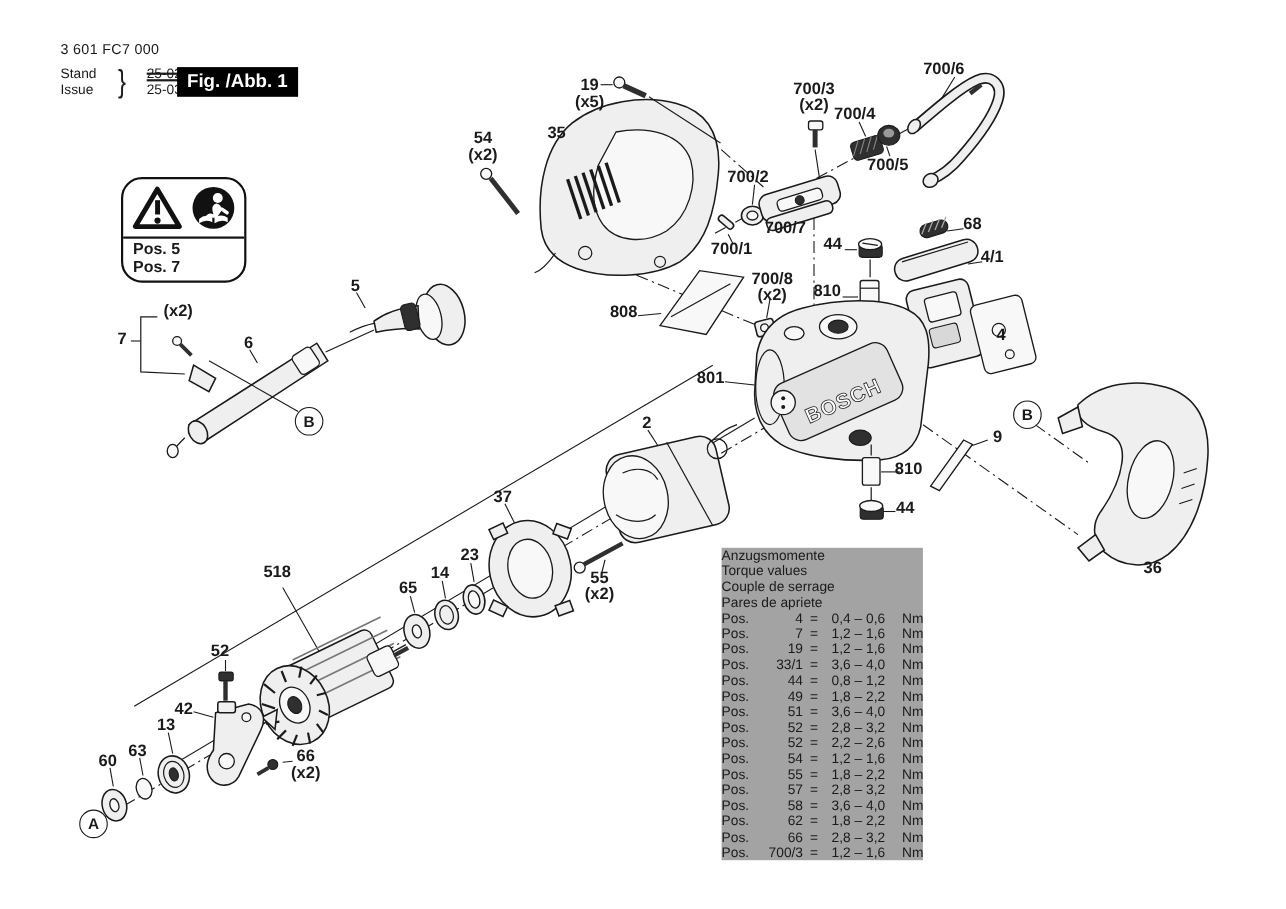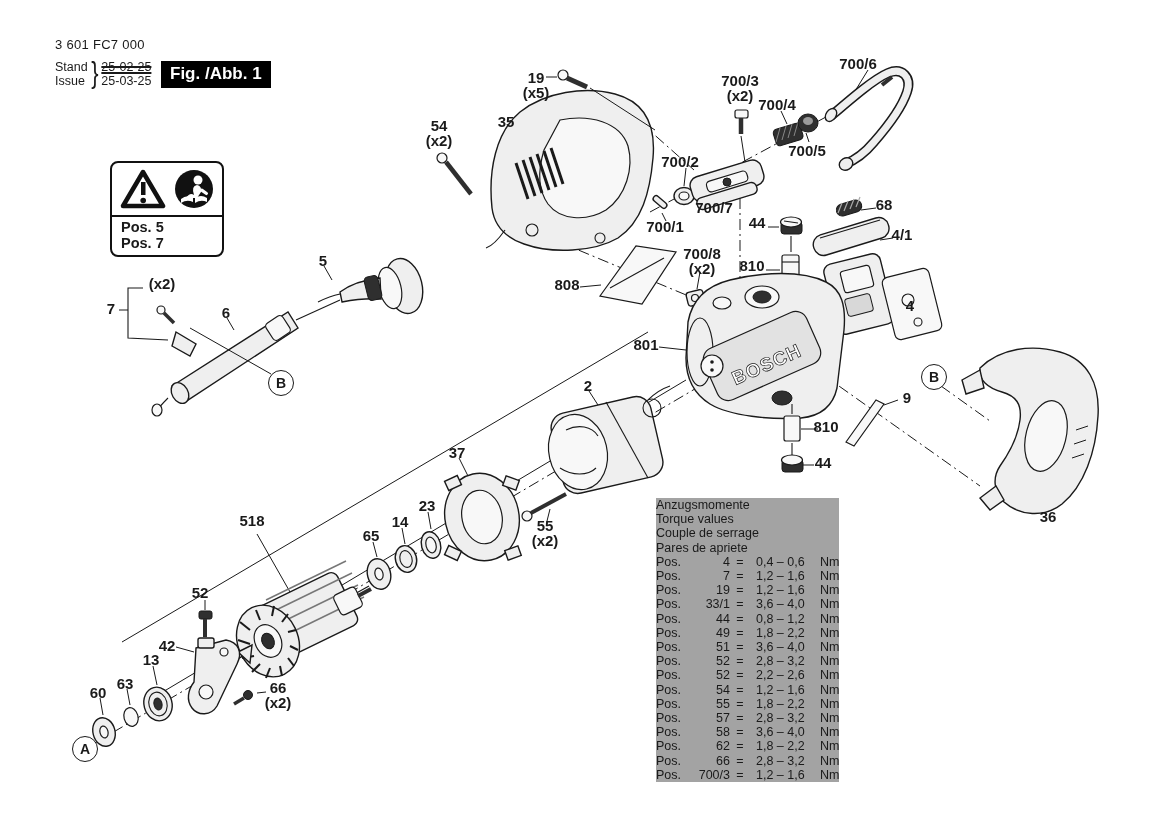--- a/index.html
+++ b/index.html
@@ -3,29 +3,29 @@
 <meta charset="utf-8">
 <style>
   html,body{margin:0;padding:0;background:#fff}
   .page{position:relative;width:1169px;height:826px;background:#fff;overflow:hidden;
         font-family:"Liberation Sans",sans-serif;color:#1a1a1a}
   .drawing{position:absolute;left:0;top:0;z-index:1}
 
   
   .hdr{position:absolute;left:55px;top:38px;z-index:3;font-size:13px;line-height:14px}
   .hdr .pn{margin-bottom:9px;letter-spacing:.3px}
-  .dates{display:flex;align-items:flex-start;gap:2px;font-size:12.5px}
+  .dates{display:flex;align-items:center;gap:18px;font-size:12.5px}
   .dates .c{display:flex;flex-direction:column;line-height:13.5px}
   .brace{font-size:29px;font-weight:400;transform:scaleX(.75);line-height:24px}
   .struck{text-decoration:line-through underline;text-decoration-thickness:1.5px}
   .figbox{position:absolute;left:161px;top:61px;z-index:3;background:#000;color:#fff;
           font-weight:700;font-size:17px;padding:3px 9px 4px}
 
   
-  .warn{position:absolute;left:110px;top:161px;width:110px;z-index:3;border:2.5px solid #111;border-radius:8px;background:#fff}
+  .warn{position:absolute;left:110px;top:161px;width:110px;z-index:3;border:2.5px solid #111;border-radius:19px;background:#fff}
   .warn .icons{display:flex;align-items:center;justify-content:center;gap:7px;padding:5px 4px;border-bottom:2.5px solid #111}
   .warn .postxt{padding:3px 9px 4px;font-weight:700;font-size:14.5px;line-height:15.5px}
 
   
   .lbl{position:absolute;z-index:2;transform:translate(-50%,-50%);font-weight:700;font-size:15px;
        line-height:15px;text-align:center;white-space:nowrap}
   .ref{position:absolute;z-index:2;transform:translate(-50%,-50%);width:24px;height:24px;
        border:1.8px solid #1a1a1a;border-radius:50%;font-weight:700;font-size:14px;background:#fff;
        display:flex;align-items:center;justify-content:center}
 

